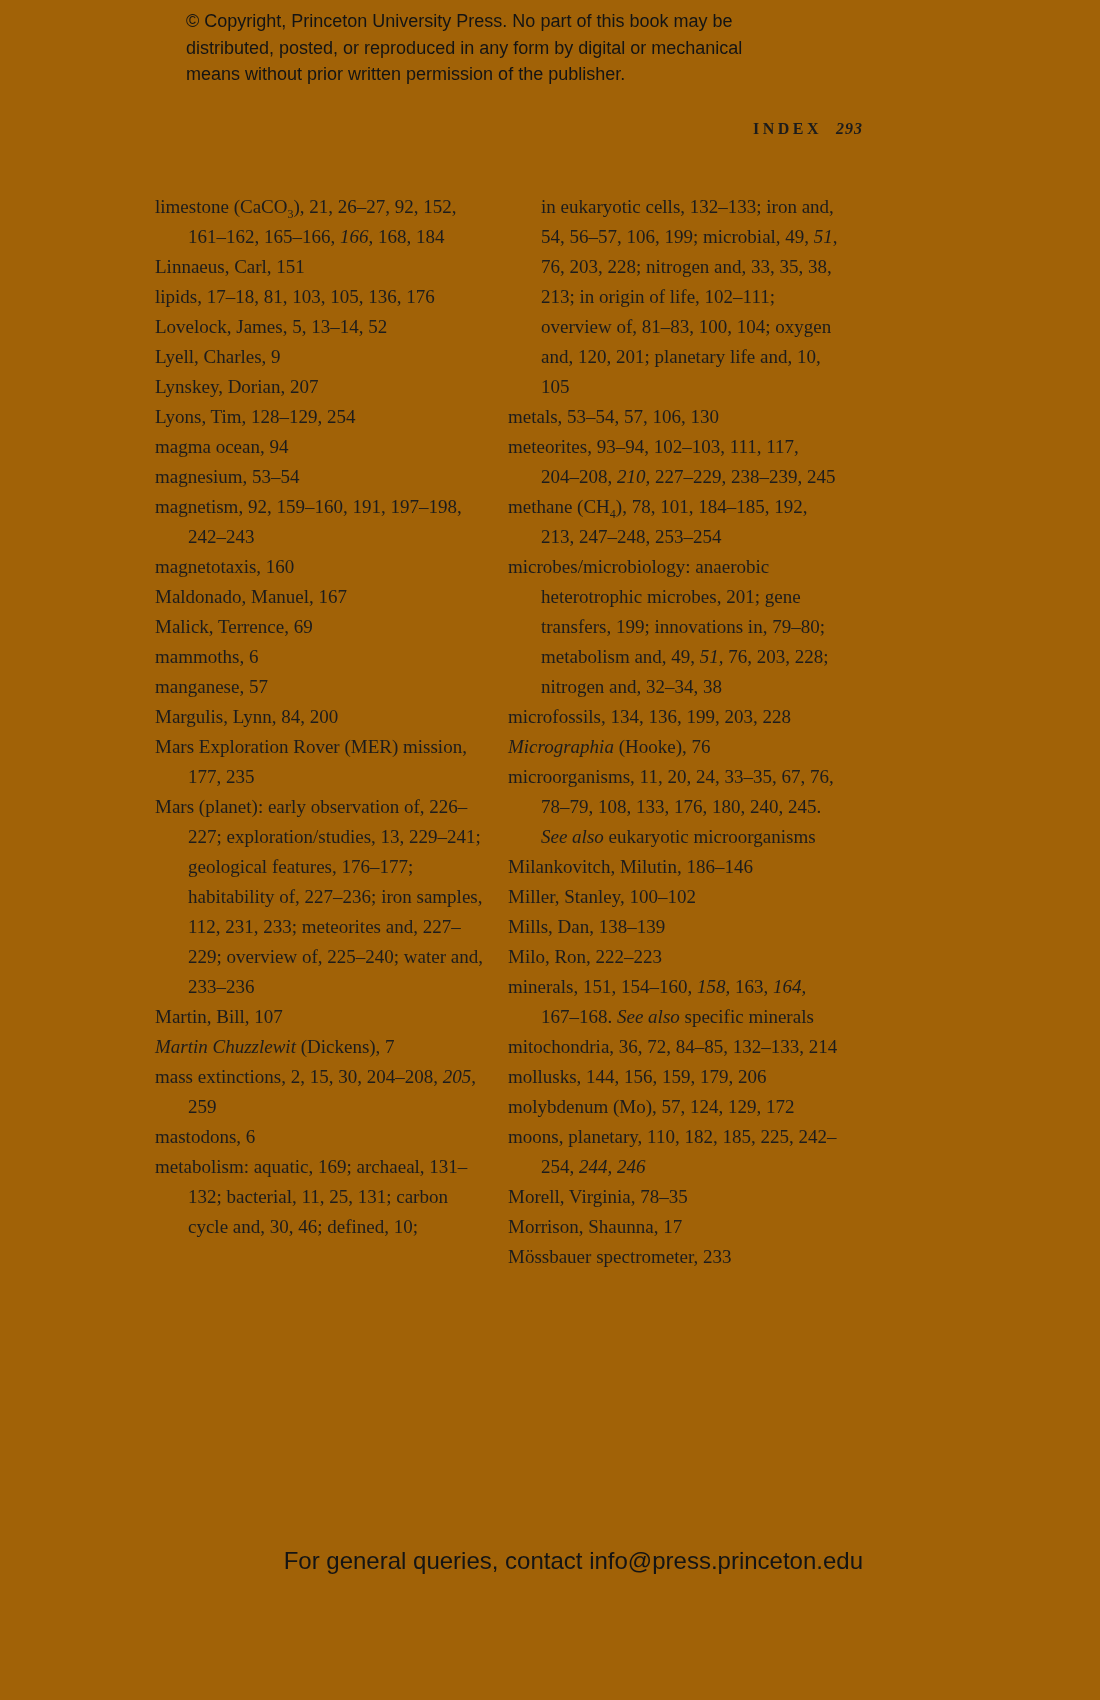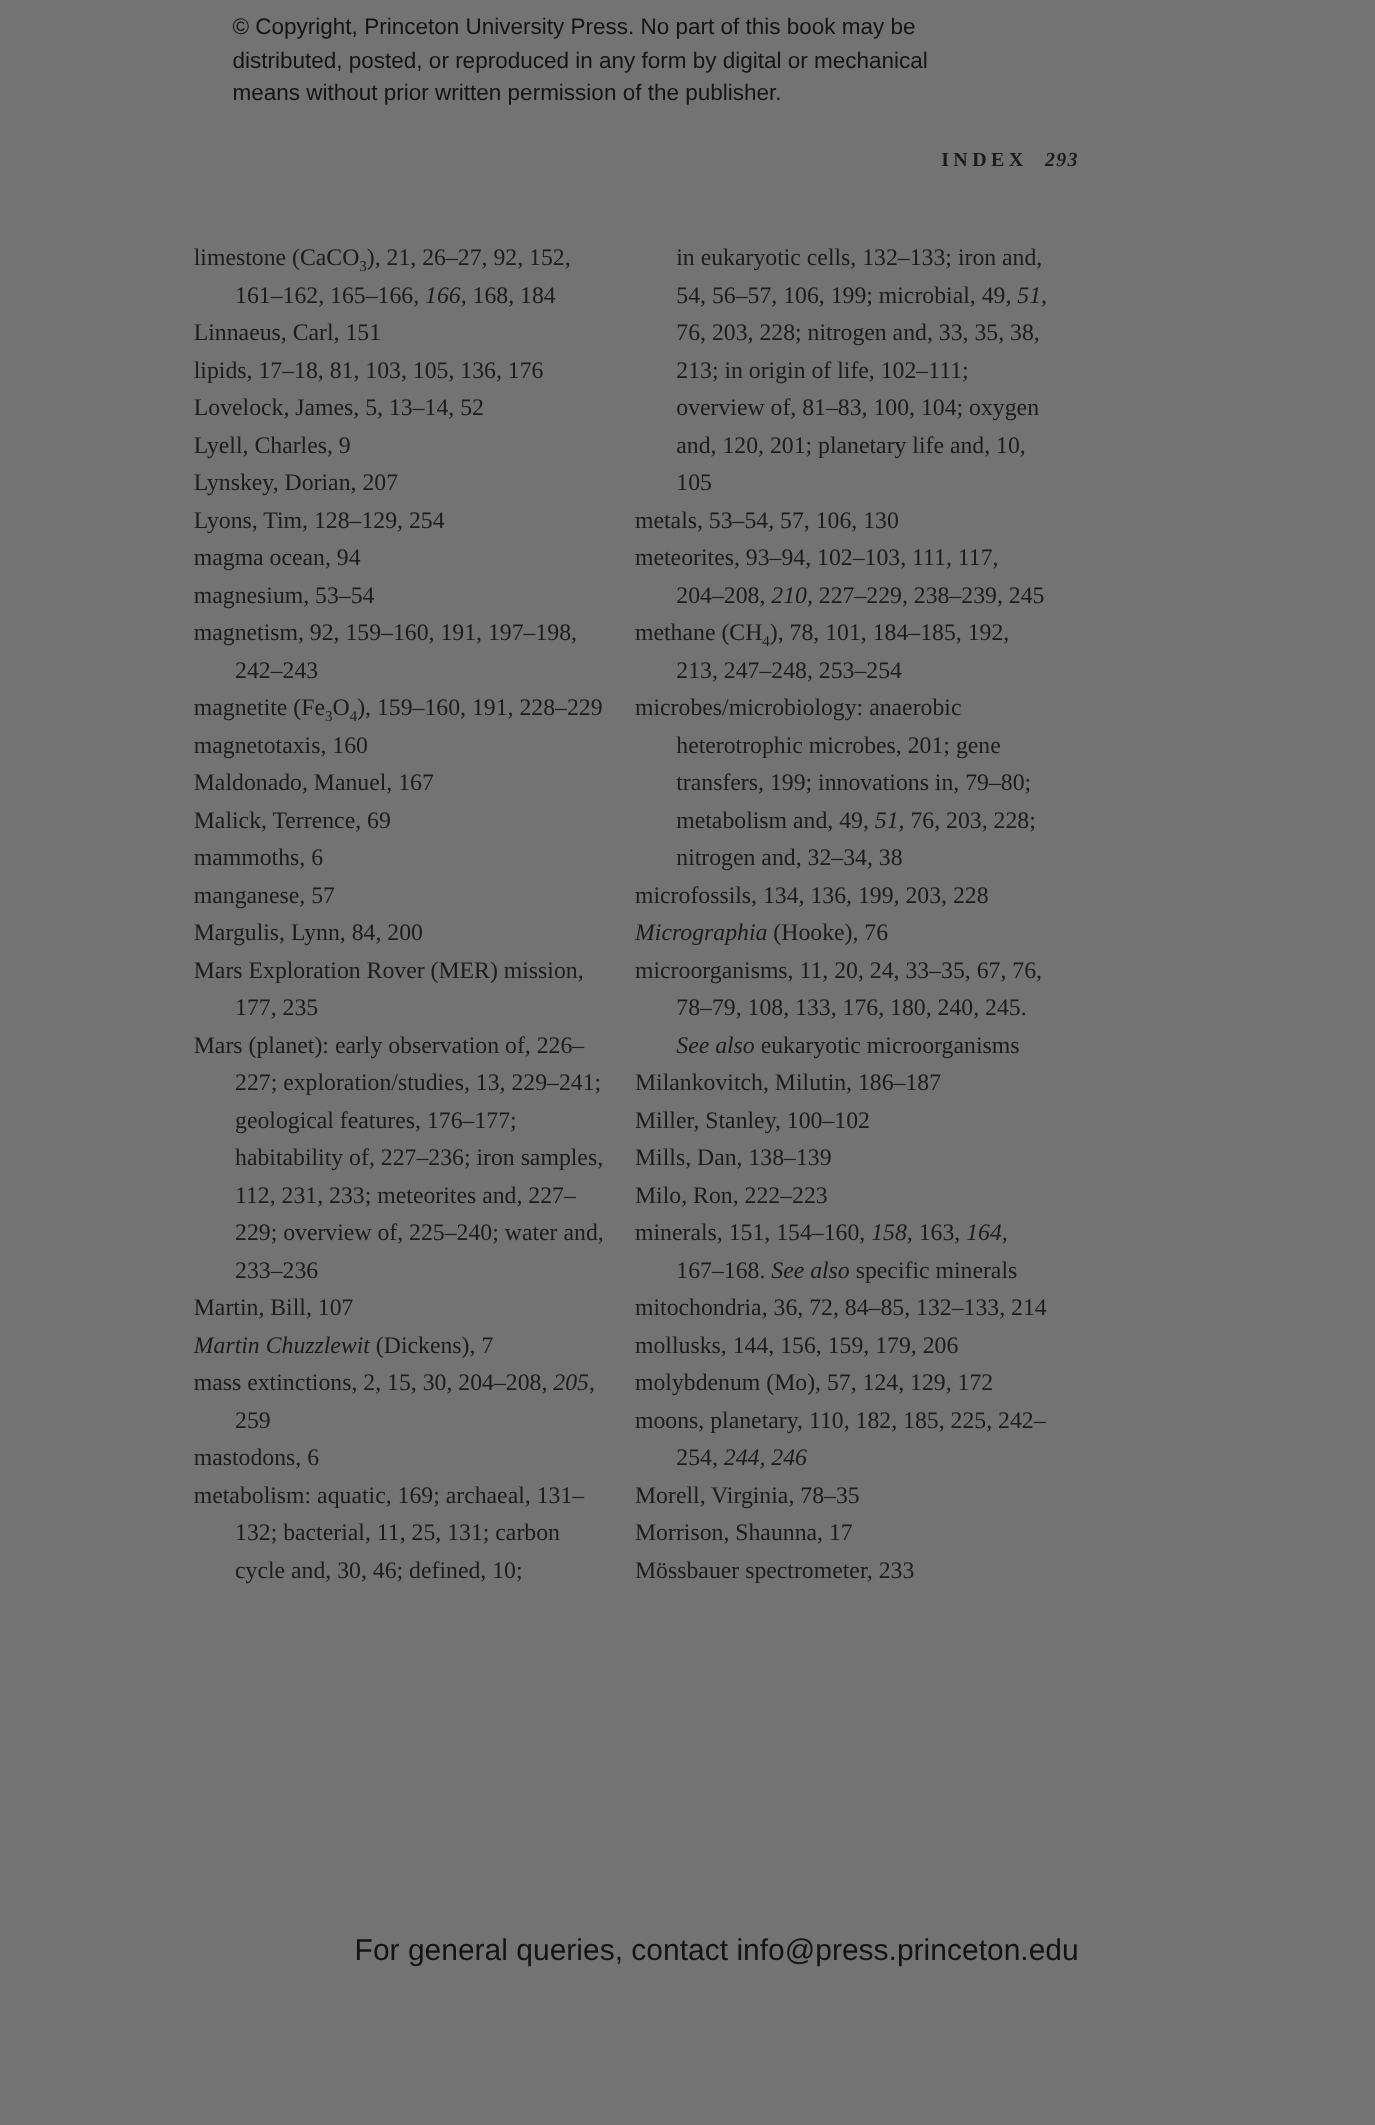--- a/index.html
+++ b/index.html
@@ -4,21 +4,21 @@
 <style>
   html, body {
     margin: 0;
     padding: 0;
     background: #ffffff;
   }
   .page {
     position: relative;
     width: 1100px;
     height: 1700px;
-    background: #737373;
+    background: #a16207;
     font-family: "Liberation Serif", serif;
     color: #1c1c1c;
     overflow: hidden;
   }
   .copyright {
     position: absolute;
     top: 8px;
     left: 186px;
     font-family: "Liberation Sans", sans-serif;
     font-size: 18px;
@@ -101,21 +101,20 @@
         <p class="entry">limestone (CaCO<sub>3</sub>), 21, 26–27, 92, 152, 161–162, 165–166, <i>166</i>, 168, 184</p>
         <p class="entry">Linnaeus, Carl, 151</p>
         <p class="entry">lipids, 17–18, 81, 103, 105, 136, 176</p>
         <p class="entry">Lovelock, James, 5, 13–14, 52</p>
         <p class="entry">Lyell, Charles, 9</p>
         <p class="entry">Lynskey, Dorian, 207</p>
         <p class="entry">Lyons, Tim, 128–129, 254</p>
         <p class="entry space-before">magma ocean, 94</p>
         <p class="entry">magnesium, 53–54</p>
         <p class="entry">magnetism, 92, 159–160, 191, 197–198, 242–243</p>
-        <p class="entry">magnetite (Fe<sub>3</sub>O<sub>4</sub>), 159–160, 191, 228–229</p>
         <p class="entry">magnetotaxis, 160</p>
         <p class="entry">Maldonado, Manuel, 167</p>
         <p class="entry">Malick, Terrence, 69</p>
         <p class="entry">mammoths, 6</p>
         <p class="entry">manganese, 57</p>
         <p class="entry">Margulis, Lynn, 84, 200</p>
         <p class="entry">Mars Exploration Rover (MER) mission, 177, 235</p>
         <p class="entry">Mars (planet): early observation of, 226–227; exploration/studies, 13, 229–241; geological features, 176–177; habitability of, 227–236; iron samples, 112, 231, 233; meteorites and, 227–229; overview of, 225–240; water and, 233–236</p>
         <p class="entry">Martin, Bill, 107</p>
         <p class="entry"><i>Martin Chuzzlewit</i> (Dickens), 7</p>
@@ -125,21 +124,21 @@
       </div>
     <div class="col" id="col-right">
         <p class="entry continuation">in eukaryotic cells, 132–133; iron and, 54, 56–57, 106, 199; microbial, 49, <i>51</i>, 76, 203, 228; nitrogen and, 33, 35, 38, 213; in origin of life, 102–111; overview of, 81–83, 100, 104; oxygen and, 120, 201; planetary life and, 10, 105</p>
         <p class="entry">metals, 53–54, 57, 106, 130</p>
         <p class="entry">meteorites, 93–94, 102–103, 111, 117, 204–208, <i>210,</i> 227–229, 238–239, 245</p>
         <p class="entry">methane (CH<sub>4</sub>), 78, 101, 184–185, 192, 213, 247–248, 253–254</p>
         <p class="entry">microbes/microbiology: anaerobic heterotrophic microbes, 201; gene transfers, 199; innovations in, 79–80; metabolism and, 49, <i>51,</i> 76, 203, 228; nitrogen and, 32–34, 38</p>
         <p class="entry">microfossils, 134, 136, 199, 203, 228</p>
         <p class="entry"><i>Micrographia</i> (Hooke), 76</p>
         <p class="entry">microorganisms, 11, 20, 24, 33–35, 67, 76, 78–79, 108, 133, 176, 180, 240, 245. <i>See also</i> eukaryotic microorganisms</p>
-        <p class="entry">Milankovitch, Milutin, 186–187</p>
+        <p class="entry">Milankovitch, Milutin, 186–146</p>
         <p class="entry">Miller, Stanley, 100–102</p>
         <p class="entry">Mills, Dan, 138–139</p>
         <p class="entry">Milo, Ron, 222–223</p>
         <p class="entry">minerals, 151, 154–160, <i>158,</i> 163, <i>164,</i> 167–168. <i>See also</i> specific minerals</p>
         <p class="entry">mitochondria, 36, 72, 84–85, 132–133, 214</p>
         <p class="entry">mollusks, 144, 156, 159, 179, 206</p>
         <p class="entry">molybdenum (Mo), 57, 124, 129, 172</p>
         <p class="entry">moons, planetary, 110, 182, 185, 225, 242–254, <i>244, 246</i></p>
         <p class="entry">Morell, Virginia, 78–35</p>
         <p class="entry">Morrison, Shaunna, 17</p>

